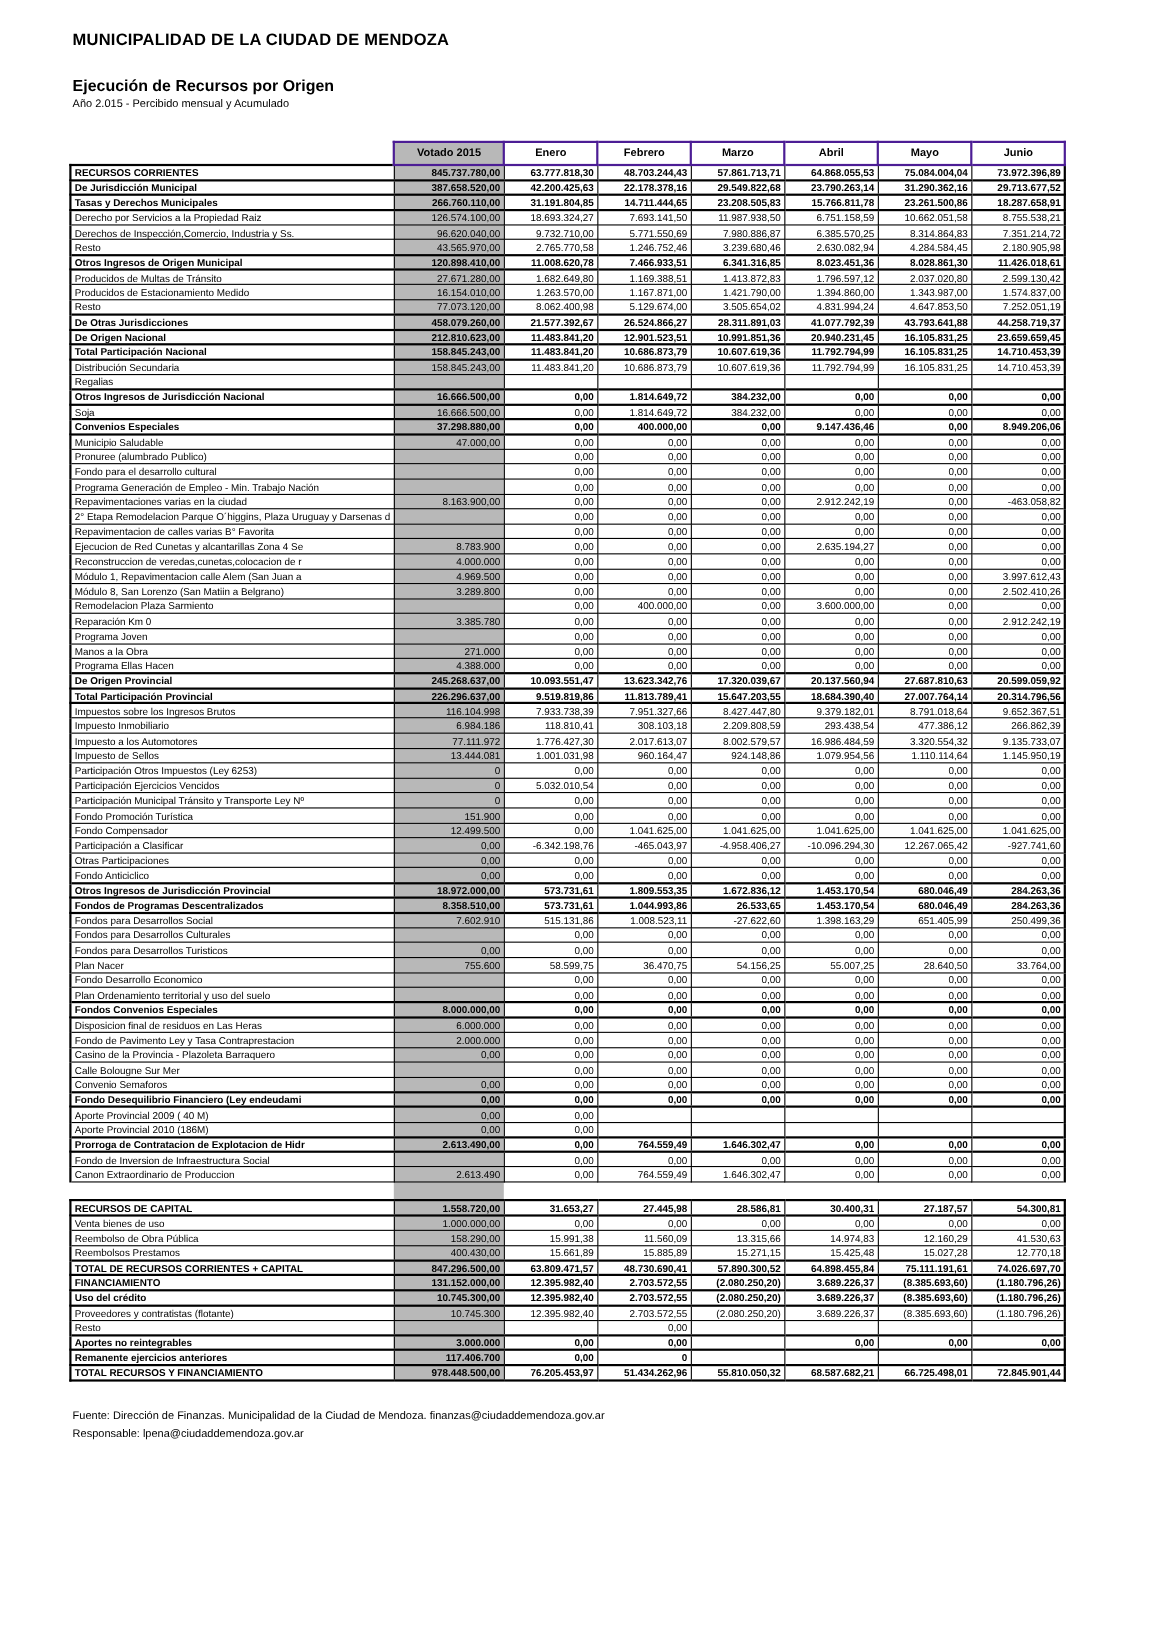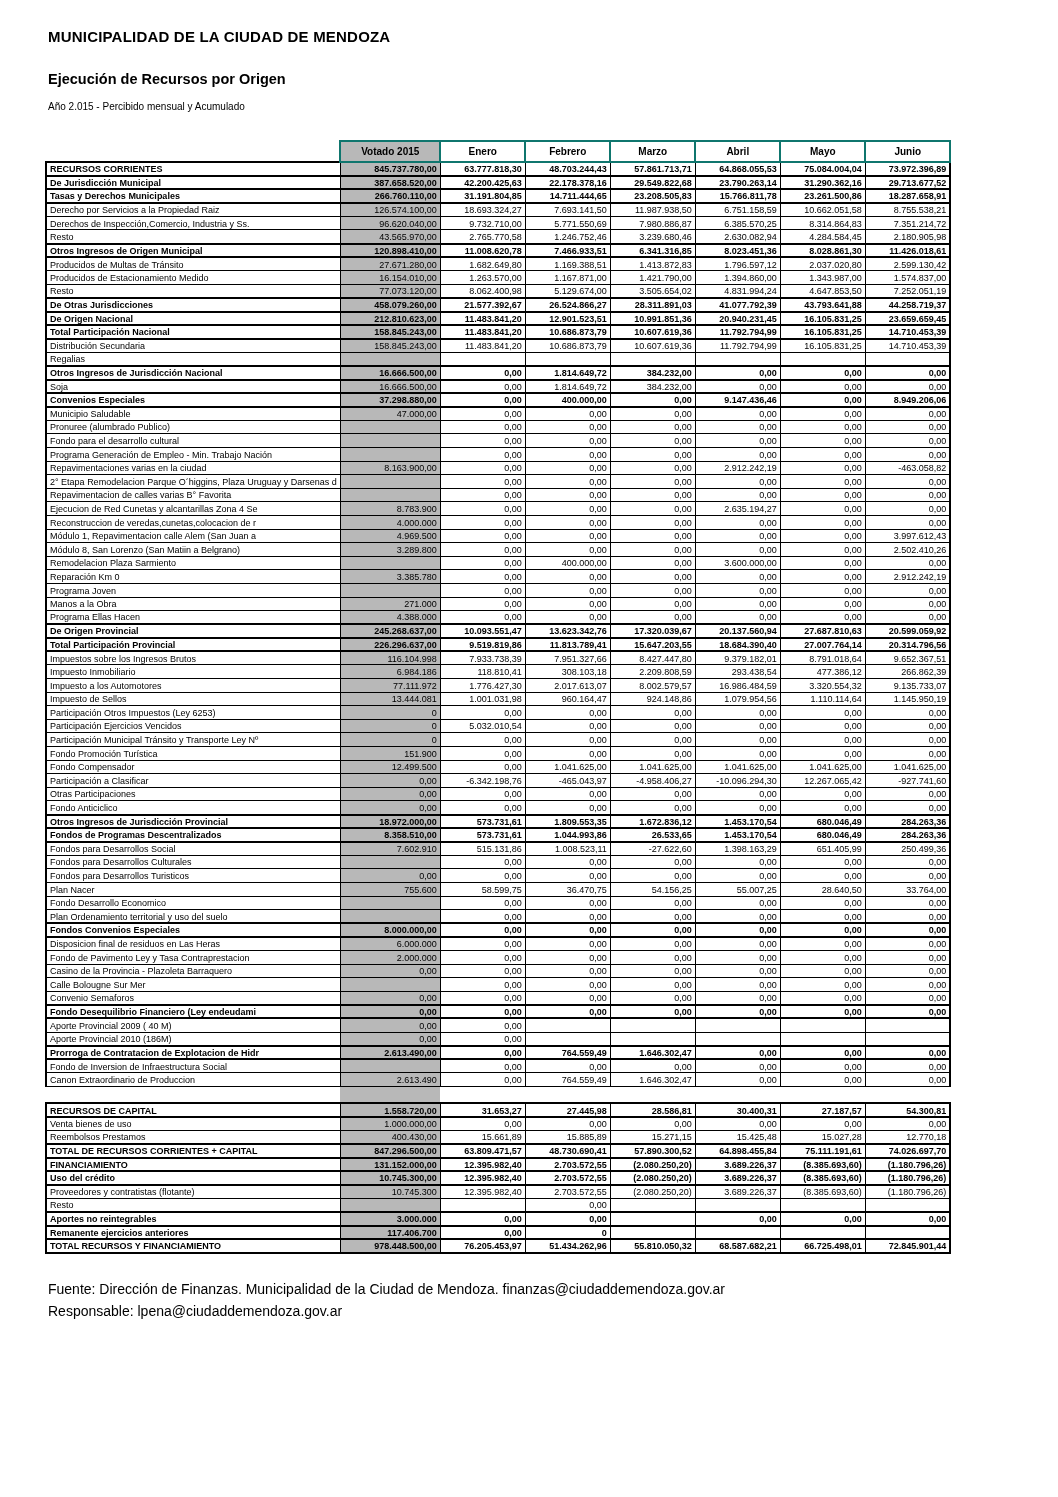--- a/index.html
+++ b/index.html
@@ -3,26 +3,26 @@
 <meta charset="utf-8">
 <style>
   * { box-sizing: border-box; }
   html,body { margin:0; padding:0; background:#ffffff; }
   body {
     width:1058px; height:1497px;
     font-family:"Liberation Sans", sans-serif;
     color:#000;
     position:relative;
   }
-  .page { padding:28px 0 0 48px; }
+  .page { padding:28px 0 0 66px; }
   .org-title {
     font-size:15px; font-weight:bold; letter-spacing:0.2px; margin:0 0 26px 0;
   }
   .report-title {
-    font-size:14.5px; font-weight:bold; margin:0 0 14px 0;
+    font-size:14.5px; font-weight:bold; margin:0 0 2px 0;
   }
   .report-subtitle {
     font-size:10px; margin:0 0 28px 0;
   }
   table.rpt {
     border-collapse:collapse; table-layout:fixed;
     margin-left:-3px;
     font-size:9px;
   }
   table.rpt col.c-label  { width:274px; }
@@ -31,33 +31,33 @@
   table.rpt th, table.rpt td {
     border:1px solid #000;
     padding:1px 3px 0 3px;
     height:13.6px;
     line-height:1.15;
     overflow:visible;
     white-space:nowrap;
   }
   table.rpt thead th {
     font-weight:bold; text-align:center; vertical-align:middle;
-    border:2px solid #0f766e; font-size:10px; height:21px;
+    border:2px solid #4c1d95; font-size:10px; height:21px;
   }
   table.rpt thead th.corner { border:none; background:transparent; }
   table.rpt thead th.votado { background:#b8b8b8; }
   td.label { text-align:left; }
   td.num   { text-align:right; }
   td.votado { background:#b8b8b8; }
   tr.bold td { font-weight:bold; border-top-width:2px; border-bottom-width:2px; }
   tr td:first-child { border-left-width:2px; }
   tr td:last-child  { border-right-width:2px; }
   tr.spacer td { border:none !important; height:17px; background:transparent; }
   tr.spacer td.votado { background:#b8b8b8; }
-  .footer { margin-top:24px; font-size:14px; line-height:1.6; }
+  .footer { margin-top:24px; font-size:10px; line-height:1.6; }
 </style>
 </head>
 <body>
 
 <div class="page">
   <h1 class="org-title">MUNICIPALIDAD DE LA CIUDAD DE MENDOZA</h1>
   <h2 class="report-title">Ejecución  de Recursos por Origen</h2>
   <div class="report-subtitle">Año 2.015 - Percibido mensual y Acumulado</div>
 
   <table class="rpt">
@@ -788,20 +788,30 @@
           <td class="label">Venta bienes de uso</td>
           <td class="num votado">1.000.000,00</td>
           <td class="num">0,00</td>
           <td class="num">0,00</td>
           <td class="num">0,00</td>
           <td class="num">0,00</td>
           <td class="num">0,00</td>
           <td class="num">0,00</td>
         </tr>
         <tr>
+          <td class="label">Reembolso de Obra Pública</td>
+          <td class="num votado">158.290,00</td>
+          <td class="num">15.991,38</td>
+          <td class="num">11.560,09</td>
+          <td class="num">13.315,66</td>
+          <td class="num">14.974,83</td>
+          <td class="num">12.160,29</td>
+          <td class="num">41.530,63</td>
+        </tr>
+        <tr>
           <td class="label">Reembolsos Prestamos</td>
           <td class="num votado">400.430,00</td>
           <td class="num">15.661,89</td>
           <td class="num">15.885,89</td>
           <td class="num">15.271,15</td>
           <td class="num">15.425,48</td>
           <td class="num">15.027,28</td>
           <td class="num">12.770,18</td>
         </tr>
         <tr class="bold">

